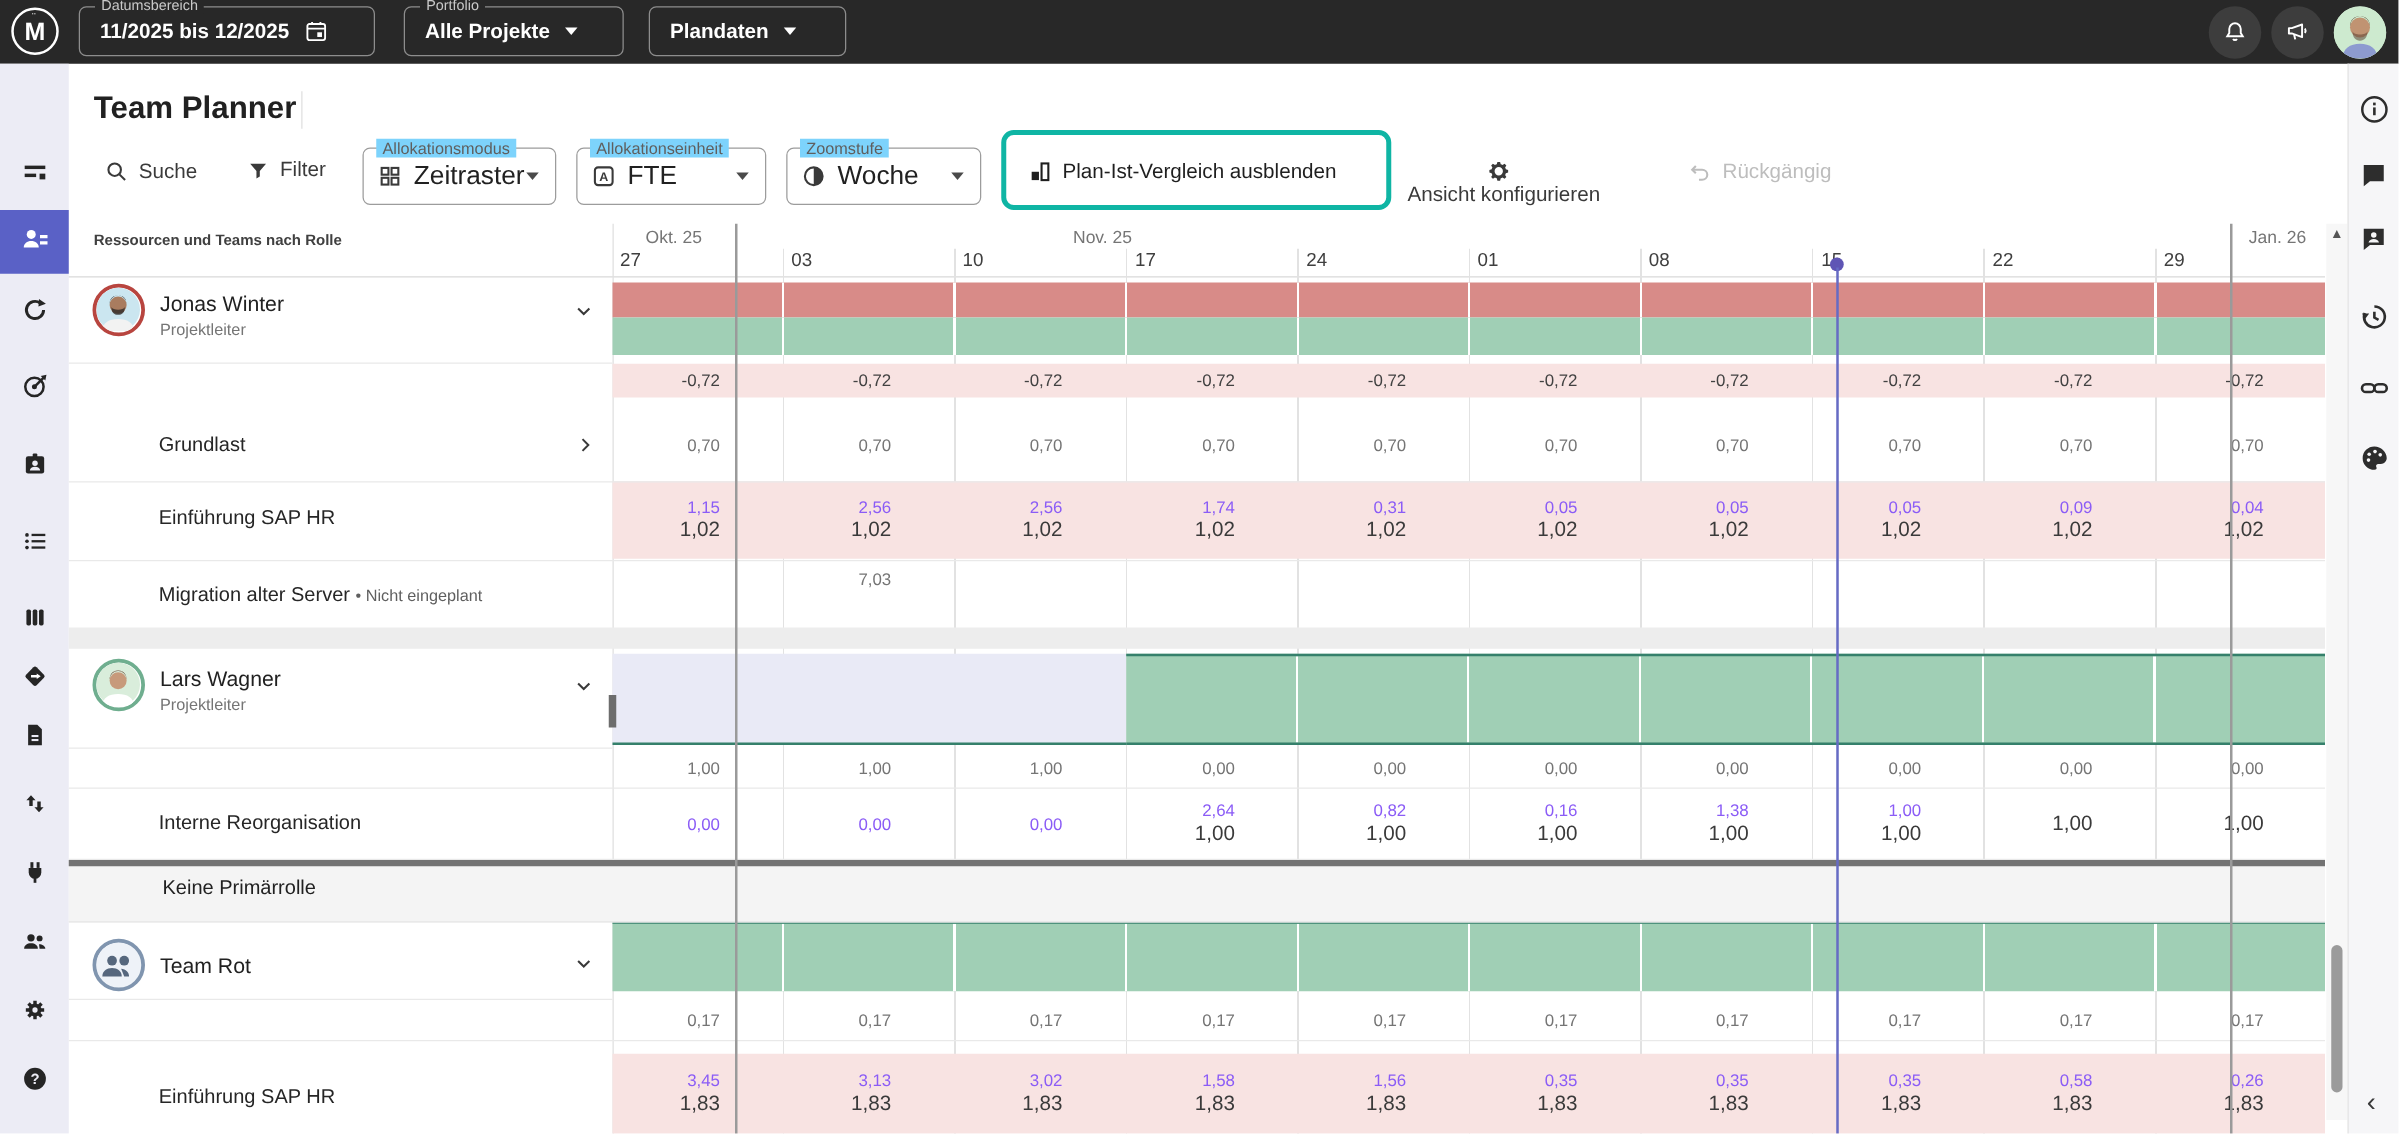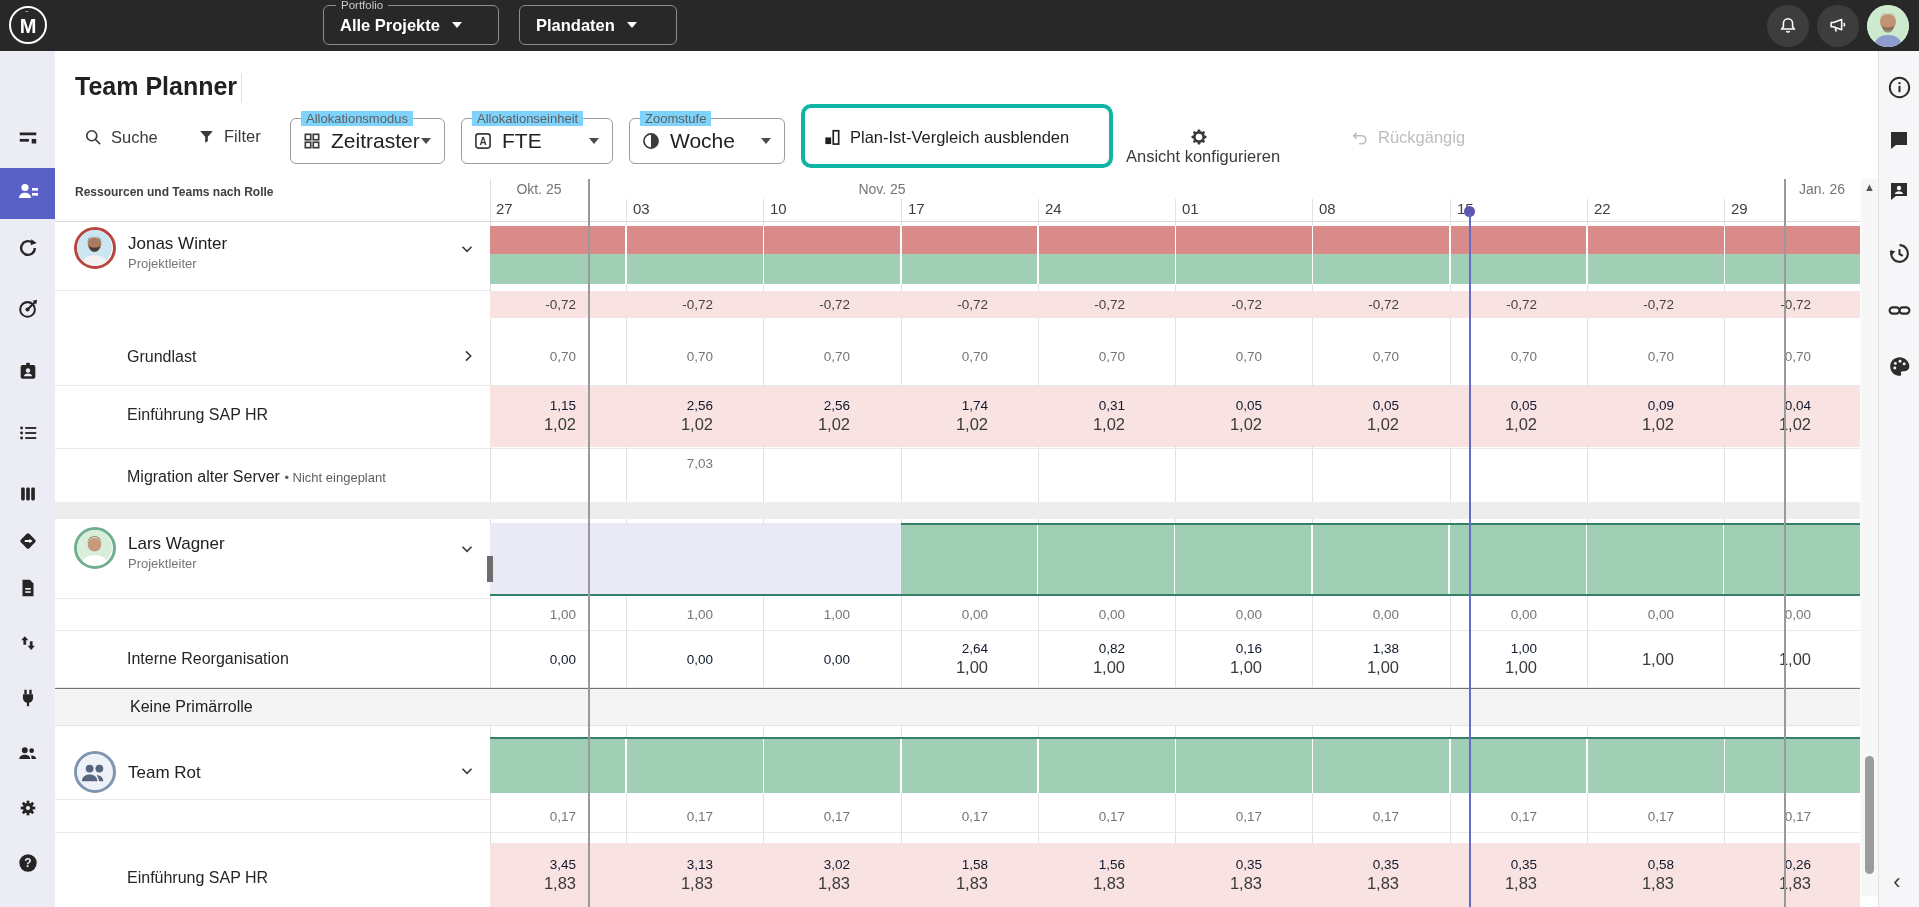--- a/index.html
+++ b/index.html
@@ -72,41 +72,41 @@
   #band-handle{position:absolute;left:487px;top:556px;width:6px;height:26px;background:#6d6d6d;z-index:6;}
   #band-team{left:490px;top:737px;width:1370px;height:56px;background-color:#a0cfb5;border-top:2.5px solid #35806b;box-sizing:border-box;}
 
   
   .vrow{position:absolute;left:0;width:1919px;z-index:3;}
   .vrow .cell{position:absolute;top:0;bottom:0;width:86px;text-align:right;display:flex;flex-direction:column;
     justify-content:center;align-items:flex-end;}
   .col0{left:490px;} .col1{left:627px;} .col2{left:764px;} .col3{left:902px;} .col4{left:1039px;}
   .col5{left:1176px;} .col6{left:1313px;} .col7{left:1451px;} .col8{left:1588px;} .col9{left:1725px;}
   .pinkbg{position:absolute;left:490px;width:1370px;background:#f8e3e2;z-index:2;}
-  .sv{display:block;font-size:13.5px;color:#0f172a;line-height:17px;}
+  .sv{display:block;font-size:13.5px;color:#8b5cf6;line-height:17px;}
   .bv{display:block;font-size:16.5px;color:#3a3a3a;line-height:21px;}
   .gray1{font-size:13.5px;color:#757575;}
   .dark1{font-size:13.5px;color:#424242;}
   #row-neg{top:291px;height:27px;padding-left:16px;}
   #row-grundlast{top:327px;height:58px;}
   #row-sap1{top:385px;height:62px;}
   #row-migration{top:449px;height:53px;} #row-migration .cell{justify-content:flex-start;padding-top:7px;box-sizing:border-box;}
   #row-lars-total{top:599px;height:31px;}
   #row-interne{top:630px;height:58px;}
   #row-team-total{top:800px;height:32px;}
   #row-sap2{top:843px;height:64px;}
   #pink-neg{top:291px;height:27px;} #pink-sap1{top:385px;height:62px;} #pink-sap2{top:843px;height:64px;}
 
   
   .res-avatar{position:absolute;left:74px;width:42px;height:42px;border-radius:50%;box-sizing:border-box;overflow:hidden;z-index:3;}
   .res-name{position:absolute;left:128px;font-size:17px;color:#212121;z-index:3;}
   .res-role{position:absolute;left:128px;font-size:13px;color:#757575;z-index:3;}
   .sub-label{position:absolute;left:127px;font-size:16px;color:#262626;z-index:3;white-space:nowrap;}
   .chev{position:absolute;z-index:3;}
-  #section-bar{position:absolute;left:55px;top:688px;width:1805px;height:38px;background:#f4f4f4;border-top:1px solid #737373;
+  #section-bar{position:absolute;left:55px;top:688px;width:1805px;height:50px;background:#f4f4f4;border-top:5px solid #737373;
     border-bottom:1px solid #e5e5e5;box-sizing:border-box;z-index:3;}
   #section-bar span{position:absolute;left:75px;top:9px;font-size:16px;color:#212121;}
   .note{font-size:13px;color:#5f5f5f;}
 
   
   #vscroll{position:absolute;left:1861px;top:179px;width:17px;height:717px;background:#f7f7f7;z-index:6;}
   #vscroll .thumb{position:absolute;left:4px;top:577px;width:9px;height:118px;background:#9b9b9b;border-radius:5px;}
   #vscroll .up{position:absolute;left:3px;top:2px;font-size:11px;color:#555;}
   #collapse-right{position:absolute;left:1884px;top:869px;width:26px;height:26px;color:#3a3a3a;font-size:22px;z-index:7;
     display:flex;align-items:center;justify-content:center;}
@@ -115,20 +115,33 @@
 </style>
 </head>
 <body>
 
 <div id="app">
 
   <div id="topbar">
     <div id="logo">
       <div class="dots">¨</div>
         <div class="m">M</div>
+    </div>
+    <div class="darkfield" style="left:63px;width:237px;">
+      <span class="legend">Datumsbereich</span>
+      <span class="val">11/2025 bis 12/2025</span>
+      <span style="margin-left:12px;display:flex;">
+        <svg width="20" height="20" viewBox="0 0 24 24">
+            <rect x="3.5" y="5" width="17" height="15.5" rx="2" fill="none" stroke="#fff" stroke-width="1.8"></rect>
+            <line x1="3.5" y1="9.5" x2="20.5" y2="9.5" stroke="#fff" stroke-width="1.8"></line>
+            <line x1="8" y1="3" x2="8" y2="6" stroke="#fff" stroke-width="1.8"></line>
+            <line x1="16" y1="3" x2="16" y2="6" stroke="#fff" stroke-width="1.8"></line>
+            <rect x="13" y="13" width="4.5" height="4.5" fill="#fff"></rect>
+          </svg>
+      </span>
     </div>
     <div class="darkfield" style="left:323px;width:176px;">
       <span class="legend">Portfolio</span>
       <span class="val">Alle Projekte</span>
       <span class="caret"></span>
     </div>
     <div class="darkfield" style="left:519px;width:158px;">
       <span class="val">Plandaten</span>
       <span class="caret"></span>
     </div>

